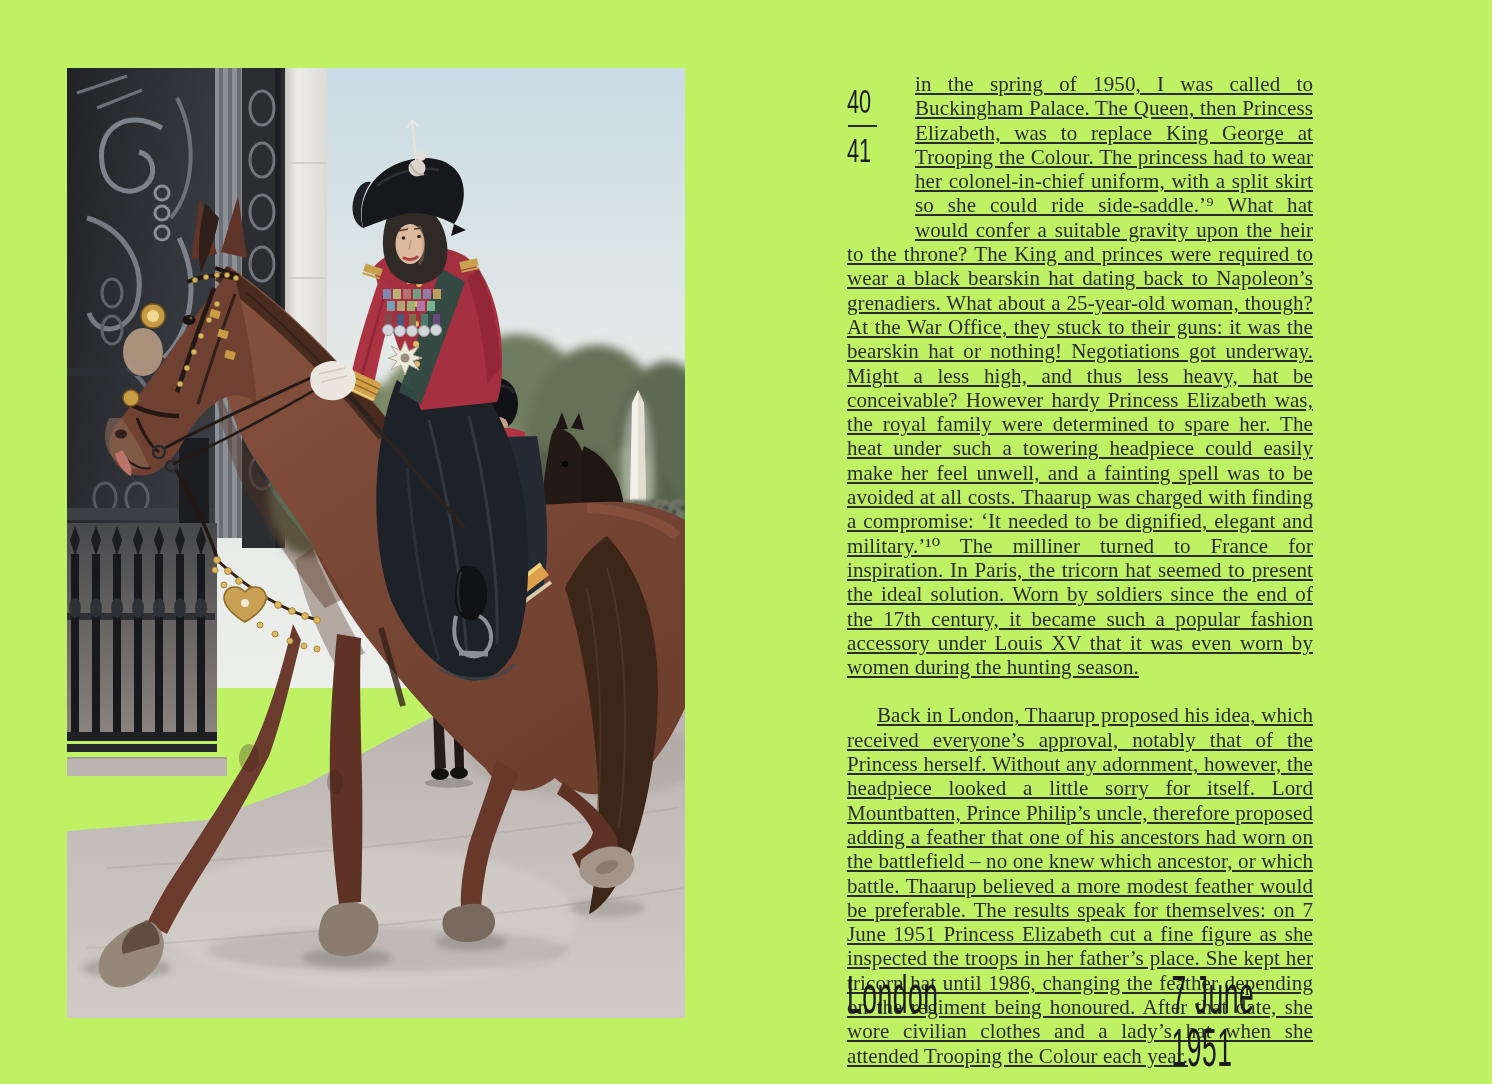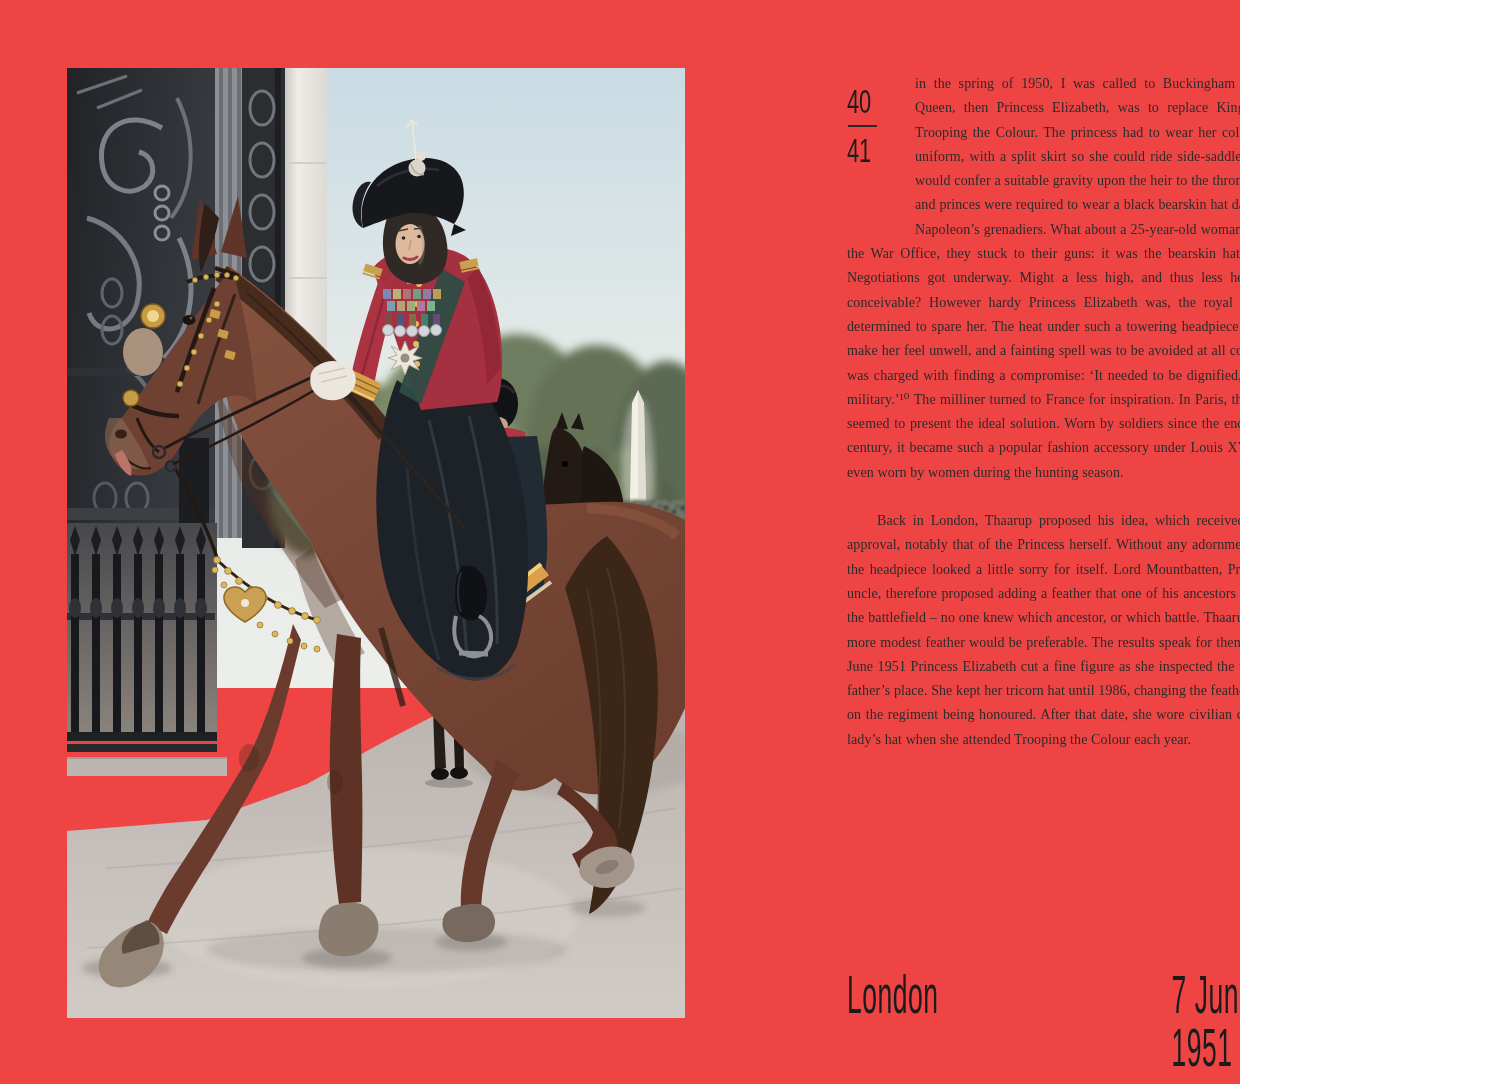--- a/index.html
+++ b/index.html
@@ -1,26 +1,26 @@
 <!DOCTYPE html>
 <html><head>
 <meta charset="utf-8">
 <style>
   html,body{margin:0;padding:0;background:#ffffff;}
   .spread{
-    position:relative;width:1240px;height:1084px;background:#ef4444;overflow:hidden;
+    position:relative;width:1492px;height:1084px;background:#bef264;overflow:hidden;
     font-family:"Liberation Serif","DejaVu Serif",serif;
   }
   
   .photo{position:absolute;left:67px;top:68px;width:618px;height:950px;margin:0;}
   .photo svg{display:block;width:100%;height:100%;}
   
   .text-page{position:absolute;left:847px;top:72px;width:466px;color:#2b2b2b;}
-  .body{font-size:14px;line-height:24.3px;text-align:justify;margin:0;
-        letter-spacing:0.1px;hyphens:none;}
+  .body{font-size:21px;line-height:24.3px;text-align:justify;margin:0;
+        letter-spacing:0.1px;hyphens:none;text-decoration:underline;}
   .indented{text-indent:30px;margin-top:24px;}
   .folio{float:left;width:68px;height:150px;padding-top:14px;box-sizing:border-box;color:#1c1c1c;}
   .num{display:block;font-family:"Liberation Sans","DejaVu Sans",sans-serif;
        font-size:33px;line-height:31px;font-weight:400;
        transform:scaleX(0.66);transform-origin:left center;}
   .rule{display:block;width:29px;border-top:2px solid #2b2b2b;margin:8px 0 8px 1px;}
   .footer{position:absolute;left:847px;top:968px;width:466px;display:flex;
           justify-content:space-between;align-items:baseline;color:#1b1b1b;
           font-family:"Liberation Sans","DejaVu Sans",sans-serif;}
   .place{font-size:53px;line-height:53px;transform:scaleX(0.5);transform-origin:left bottom;letter-spacing:1px;}

